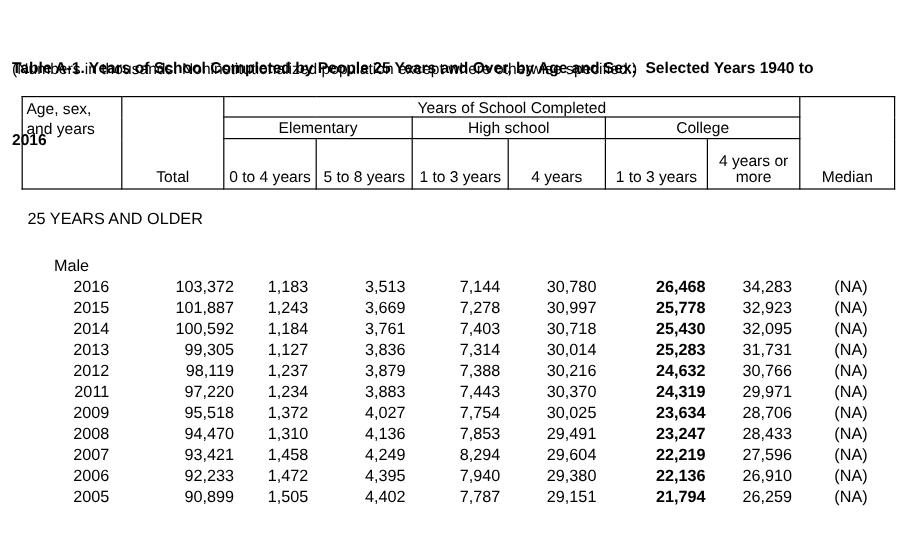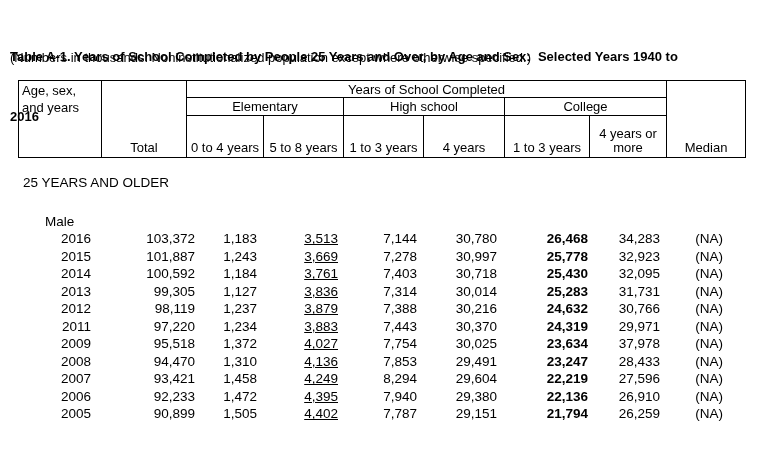--- a/index.html
+++ b/index.html
@@ -63,21 +63,21 @@
   .data tr.spacer-top { height: 16px; }
   .data tr.section-row { height: 18px; }
   .data tr.spacer-mid { height: 22px; }
   .data tr.subsection-row { height: 17px; }
   .data tr.year-row { height: 17.5px; }
   .data td.section { text-align: left; padding-left: 5px; }
   .data td.subsection { text-align: left; padding-left: 27px; }
   .data td:nth-child(1) { padding-right: 10px; }
   .data td:nth-child(2) { padding-right: 1px; }
   .data td:nth-child(3) { padding-right: 6px; }
-  .data td:nth-child(4) { padding-right: 5px; text-decoration: underline; }
+  .data td:nth-child(4) { padding-right: 5px; }
   .data td:nth-child(5) { padding-right: 6px; }
   .data td:nth-child(6) { padding-right: 7px; }
   .data td:nth-child(7) { padding-right: 1px; font-weight: bold; }
   .data td:nth-child(8) { padding-right: 6px; }
   .data td:nth-child(9) { padding-right: 22px; }
   .data td.section, .data td.subsection { padding-right: 0; margin-left: 40px; }
 </style>
 </head>
 <body>
 
@@ -218,21 +218,21 @@
           <td>(NA)</td>
         </tr>
         <tr class="year-row">
           <td>2009</td>
           <td>95,518</td>
           <td>1,372</td>
           <td>4,027</td>
           <td>7,754</td>
           <td>30,025</td>
           <td>23,634</td>
-          <td>37,978</td>
+          <td>28,706</td>
           <td>(NA)</td>
         </tr>
         <tr class="year-row">
           <td>2008</td>
           <td>94,470</td>
           <td>1,310</td>
           <td>4,136</td>
           <td>7,853</td>
           <td>29,491</td>
           <td>23,247</td>

